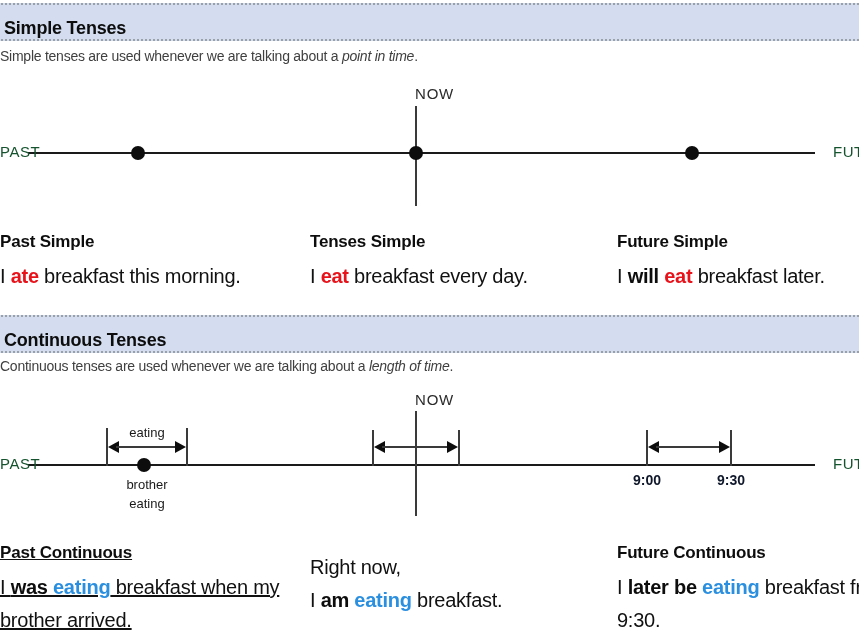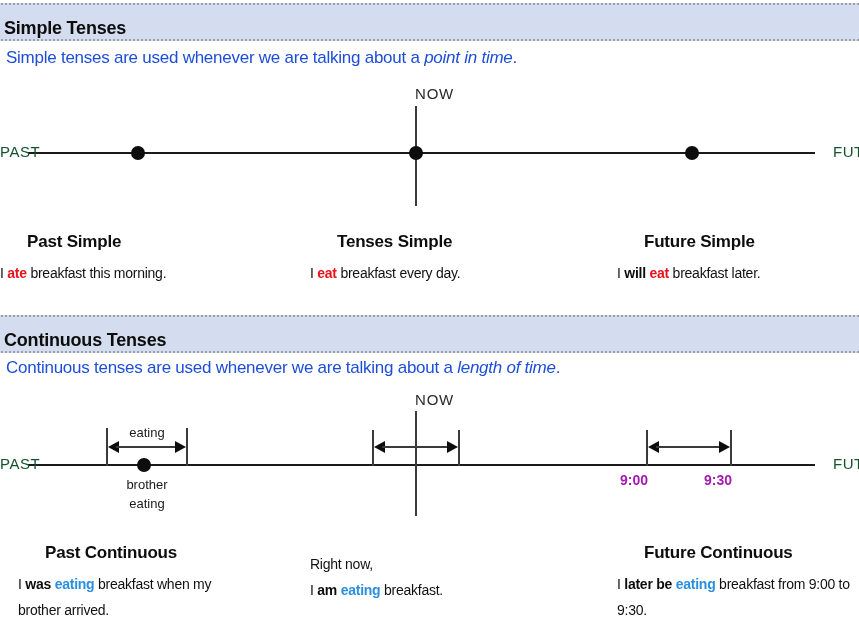--- a/index.html
+++ b/index.html
@@ -41,23 +41,23 @@
     top: 13px;
     font-size: 18px;
     font-weight: bold;
     color: #0d0d0d;
     letter-spacing: -0.2px;
     white-space: nowrap;
   }
 
   .intro {
     position: absolute;
-    left: 124px;
-    font-size: 17px;
-    color: #1d4ed8;
+    left: 118px;
+    font-size: 14px;
+    color: #404040;
     white-space: nowrap;
     letter-spacing: -0.25px;
   }
   .intro i { font-style: italic; }
 
   
   .timeline {
     position: absolute;
     left: 0;
     width: 977px;
@@ -126,37 +126,37 @@
   .minilabel {
     position: absolute;
     font-size: 13px;
     color: #1a1a1a;
     text-align: center;
     white-space: nowrap;
   }
   .timelabel {
     position: absolute;
     font-size: 14px;
-    color: #a21caf;
+    color: #0f172a;
     font-weight: bold;
+    text-align: center;
     white-space: nowrap;
   }
 
   
   .col { position: absolute; }
   .col-title {
     font-size: 17px;
     font-weight: bold;
     color: #0d0d0d;
     white-space: nowrap;
     letter-spacing: -0.2px;
-    padding-left: 27px;
   }
   .col-line {
-    font-size: 14px;
+    font-size: 20px;
     color: #111111;
     white-space: nowrap;
     letter-spacing: -0.25px;
     margin-top: 13px;
   }
   .col-line.second { margin-top: 10px; }
   .hl-red { color: #e8121a; font-weight: bold; }
   .hl-blue { color: #2b8fe0; font-weight: bold; }
   .bold { font-weight: bold; color: #0d0d0d; }
 </style>
@@ -249,21 +249,21 @@
     <div class="tick" style="left:848px; top:430px; height:36px;"></div>
     <div class="arrowrow" style="left:766px; width:82px; top:441px;">
       <span class="head-l"></span>
       <span class="shaft"></span>
       <span class="head-r"></span>
     </div>
     <div class="timelabel" style="left:738px; width:54px; top:472px;">9:00</div>
     <div class="timelabel" style="left:822px; width:54px; top:472px;">9:30</div>
   </div>
 
-  <div class="col" style="left:136px; top:543px; width:280px;">
+  <div class="col" style="left:118px; top:543px; width:280px;text-decoration:underline;">
     <div class="col-title">Past Continuous</div>
     <div class="col-line">
       <span>I </span><span class="bold">was </span><span class="hl-blue">eating</span><span> breakfast when my</span>
     </div>
     <div class="col-line second">
       <span>brother arrived.</span>
     </div>
   </div>
 
   <div class="col" style="left:428px; top:543px; width:280px;">

